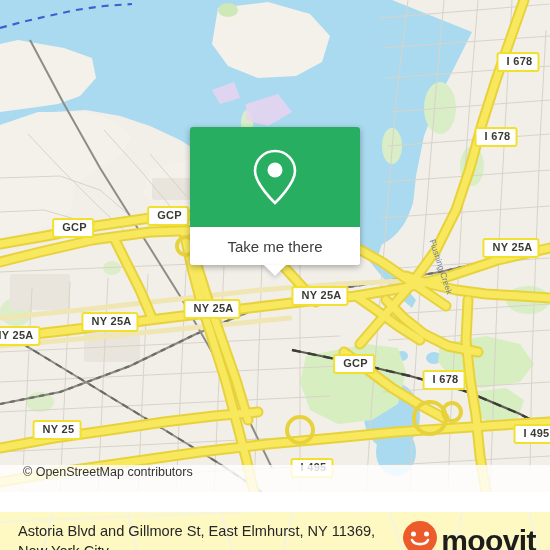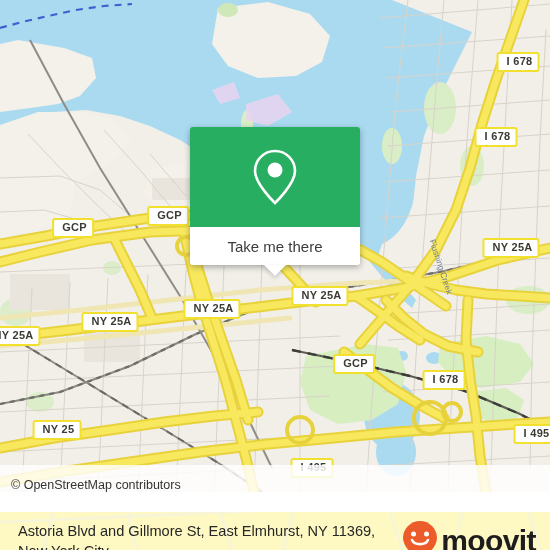--- a/index.html
+++ b/index.html
@@ -82,21 +82,21 @@
     border-top: 11px solid #ffffff;
     filter: drop-shadow(0 2px 2px rgba(0,0,0,.18));
   }
 
   
   .attrib {
     position: absolute;
     left: 0; bottom: 0;
     width: 550px; height: 27px;
     background: rgba(255,255,255,.82);
-    display: flex; align-items: flex-end;
+    display: flex; align-items: flex-start; padding-left: 12px;
   }
   .attrib span {
     font-size: 12.5px;
     color: #333;
     padding-left: 11px;
     font-family: "Liberation Sans", sans-serif;
   }
 
   
   .footer {

